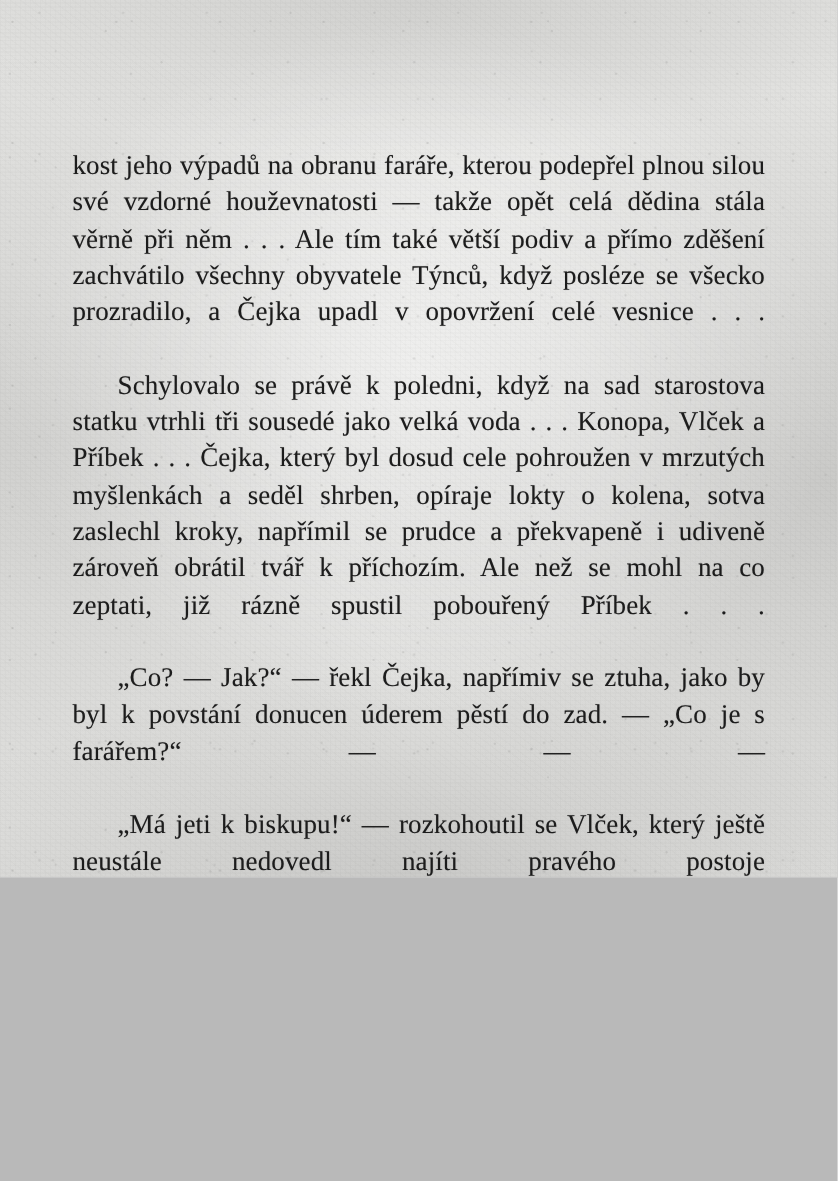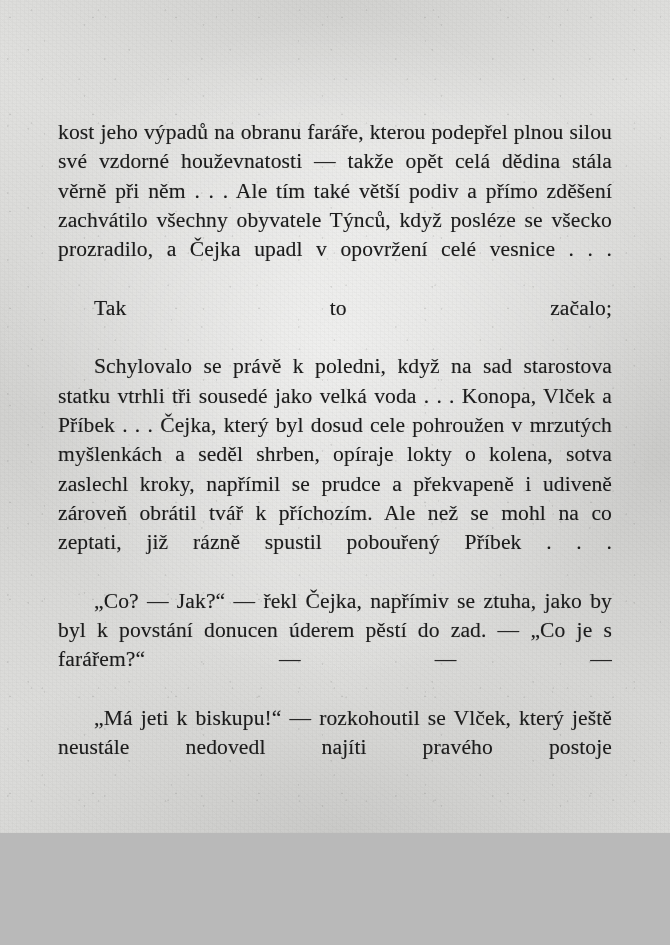--- a/index.html
+++ b/index.html
@@ -4,21 +4,21 @@
 <style>
   html, body {
     margin: 0;
     padding: 0;
     background: #b9b9b9;
   }
 
   #page {
     position: relative;
     width: 670px;
-    height: 833px;
+    height: 702px;
     overflow: hidden;
     background-color: #e3e3e1;
     background-image:
       radial-gradient(ellipse 70% 55% at 50% 42%, rgba(255,255,255,0.55) 0%, rgba(255,255,255,0.0) 72%),
       radial-gradient(ellipse 120% 80% at 6% 50%, rgba(160,160,158,0.30) 0%, rgba(160,160,158,0) 55%),
       radial-gradient(ellipse 120% 90% at 99% 55%, rgba(150,150,148,0.34) 0%, rgba(150,150,148,0) 50%),
       radial-gradient(ellipse 100% 40% at 50% 100%, rgba(150,150,148,0.26) 0%, rgba(150,150,148,0) 60%),
       radial-gradient(ellipse 100% 30% at 50% 0%, rgba(150,150,148,0.20) 0%, rgba(150,150,148,0) 60%),
       linear-gradient(180deg, #e0e0de 0%, #e6e6e4 30%, #e4e4e2 70%, #dcdcda 100%);
     font-family: "Liberation Serif", "DejaVu Serif", serif;
@@ -106,20 +106,19 @@
 </head>
 <body>
 
 <div id="page">
 
   <div id="grain"></div>
   <div id="speckle"></div>
 
   <div id="textblock">
     <p class="para">kost jeho výpadů na obranu faráře, kterou podepřel plnou silou své vzdorné houževnatosti — takže opět celá dědina stála věrně při něm . . . Ale tím také větší podiv a přímo zděšení zachvátilo všechny obyvatele Týnců, když posléze se všecko prozradilo, a Čejka upadl v opovržení celé vesnice . . .</p>
-    <p class="para indent">Tak to začalo;</p>
     <p class="para indent">Schylovalo se právě k poledni, když na sad starostova statku vtrhli tři sousedé jako velká voda . . . Konopa, Vlček a Příbek . . . Čejka, který byl dosud cele pohroužen v mrzutých myšlenkách a seděl shrben, opíraje lokty o kolena, sotva zaslechl kroky, napřímil se prudce a překvapeně i udiveně zároveň obrátil tvář k příchozím. Ale než se mohl na co zeptati, již rázně spustil pobouřený Příbek . . .</p>
     <p class="para indent">„Co? — Jak?“ — řekl Čejka, napřímiv se ztuha, jako by byl k povstání donucen úderem pěstí do zad. — „Co je s farářem?“ — — —</p>
     <p class="para indent">„Má jeti k biskupu!“ — rozkohoutil se Vlček, který ještě neustále nedovedl najíti pravého postoje</p>
   </div>
 
 
 </div>
 
 </body></html>

